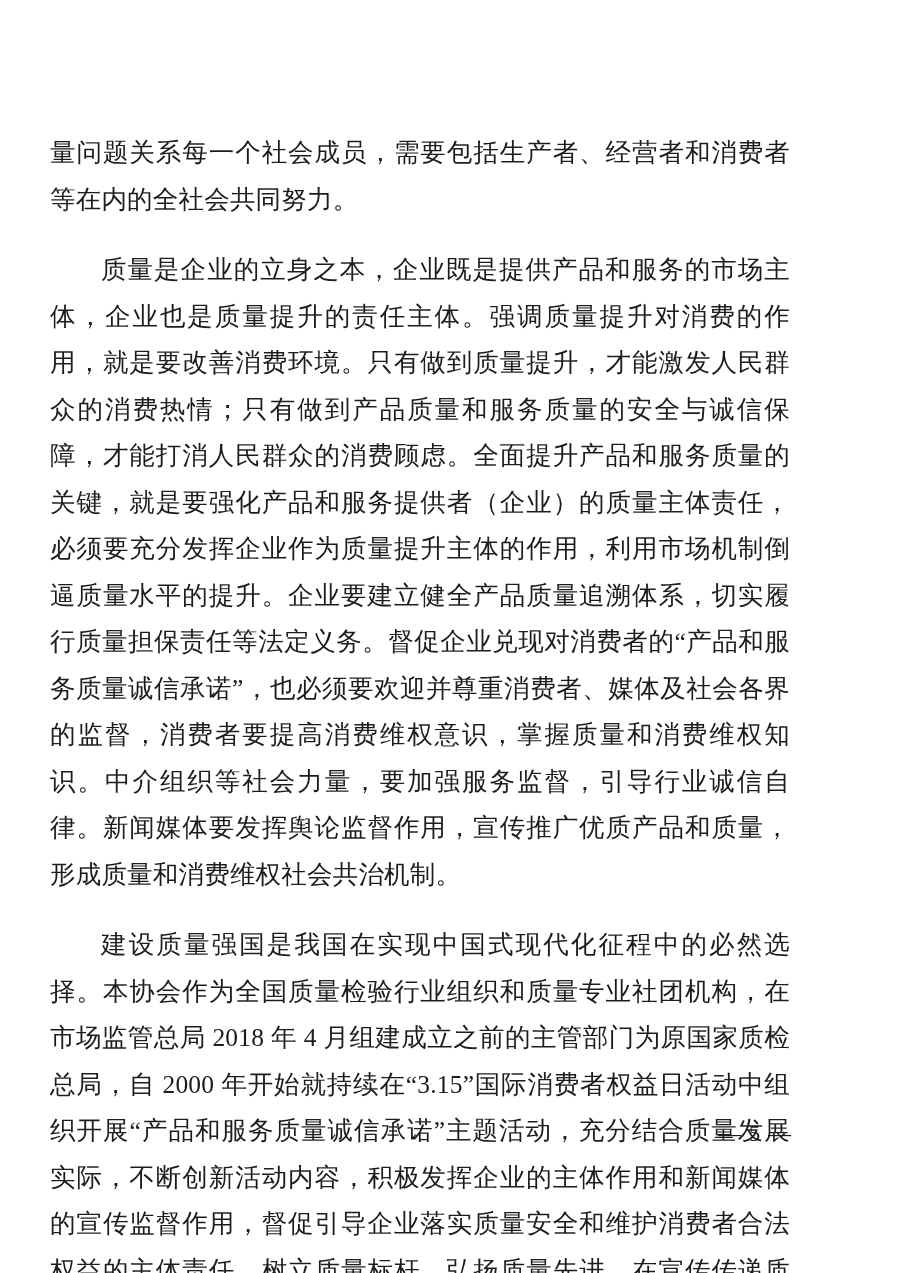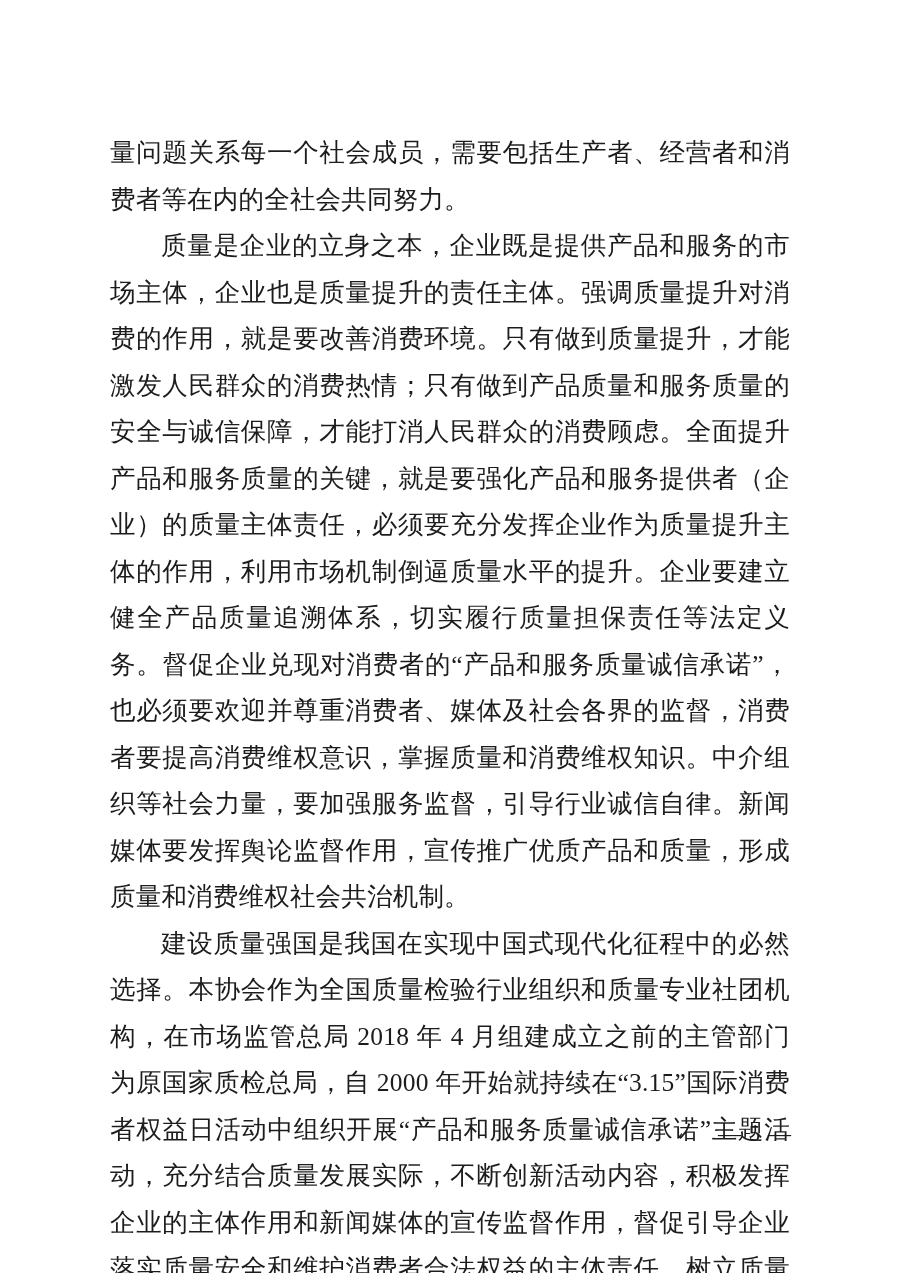--- a/index.html
+++ b/index.html
@@ -15,38 +15,39 @@
     position: relative;
     overflow: hidden;
   }
   .page {
     position: absolute;
     left: 0;
     top: 0;
     width: 900px;
     height: 1225px;
     box-sizing: border-box;
-    padding: 130px 110px 70px 110px;
+    padding: 130px 110px 70px 50px;
     background: #ffffff;
   }
   .body-text {
     font-size: 25.5px;
     line-height: 46.5px;
     text-align: justify;
     text-justify: inter-ideograph;
     letter-spacing: 0.2px;
     color: #1c1c1c;
   }
   .body-text p {
     margin: 0;
     padding: 0;
     text-indent: 0;
   }
   .body-text p.indent {
     text-indent: 2em;
+    margin-top: 24px;
   }
   .footer {
     position: absolute;
     right: 108px;
     bottom: 78px;
     font-size: 23px;
     color: #1c1c1c;
     letter-spacing: 1px;
     font-family: "Liberation Serif", "DejaVu Serif", serif;
   }

